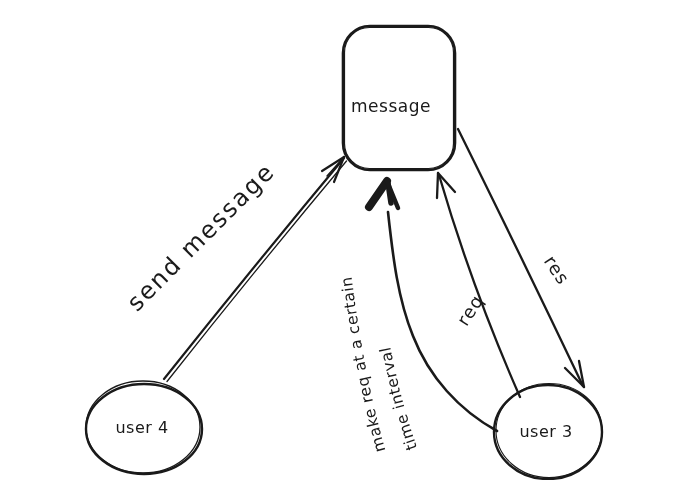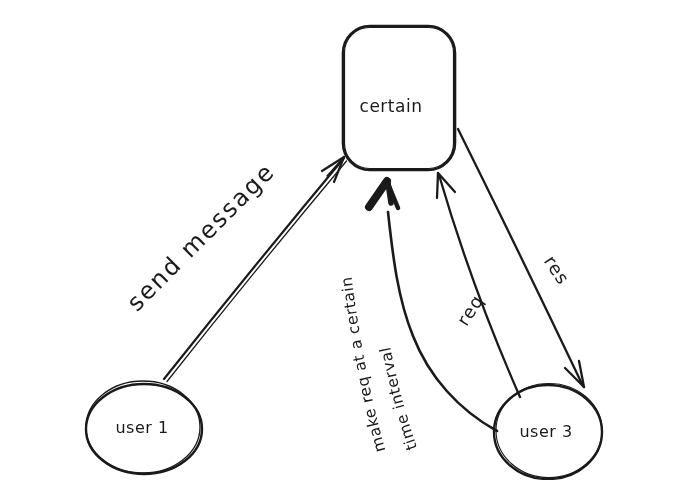--- a/index.html
+++ b/index.html
@@ -108,23 +108,23 @@
     <g stroke="none" fill="#1a1a1a" font-family="DejaVu Sans, sans-serif" font-size="15.5" letter-spacing="0.5">
       <text>
         <textPath href="#polltext1" startOffset="2">make req at a certain</textPath>
       </text>
       <text>
         <textPath href="#polltext2" startOffset="2">time interval</textPath>
       </text>
     </g>
   </svg>
 
-  <div class="label server-label" style="left:391px; top:106px;">certain</div>
+  <div class="label server-label" style="left:391px; top:106px;">message</div>
 
-  <div class="label node-label" style="left:142px; top:427px;">user 1</div>
+  <div class="label node-label" style="left:142px; top:427px;">user 4</div>
 
   <div class="label node-label" style="left:546px; top:431px;">user 3</div>
 
   <div class="label send-label" style="left:201px; top:237px;">send message</div>
 
   <div class="label req-label" style="left:470px; top:310px;">req</div>
 
   <div class="label res-label" style="left:557px; top:270px;">res</div>
 
 </div>

